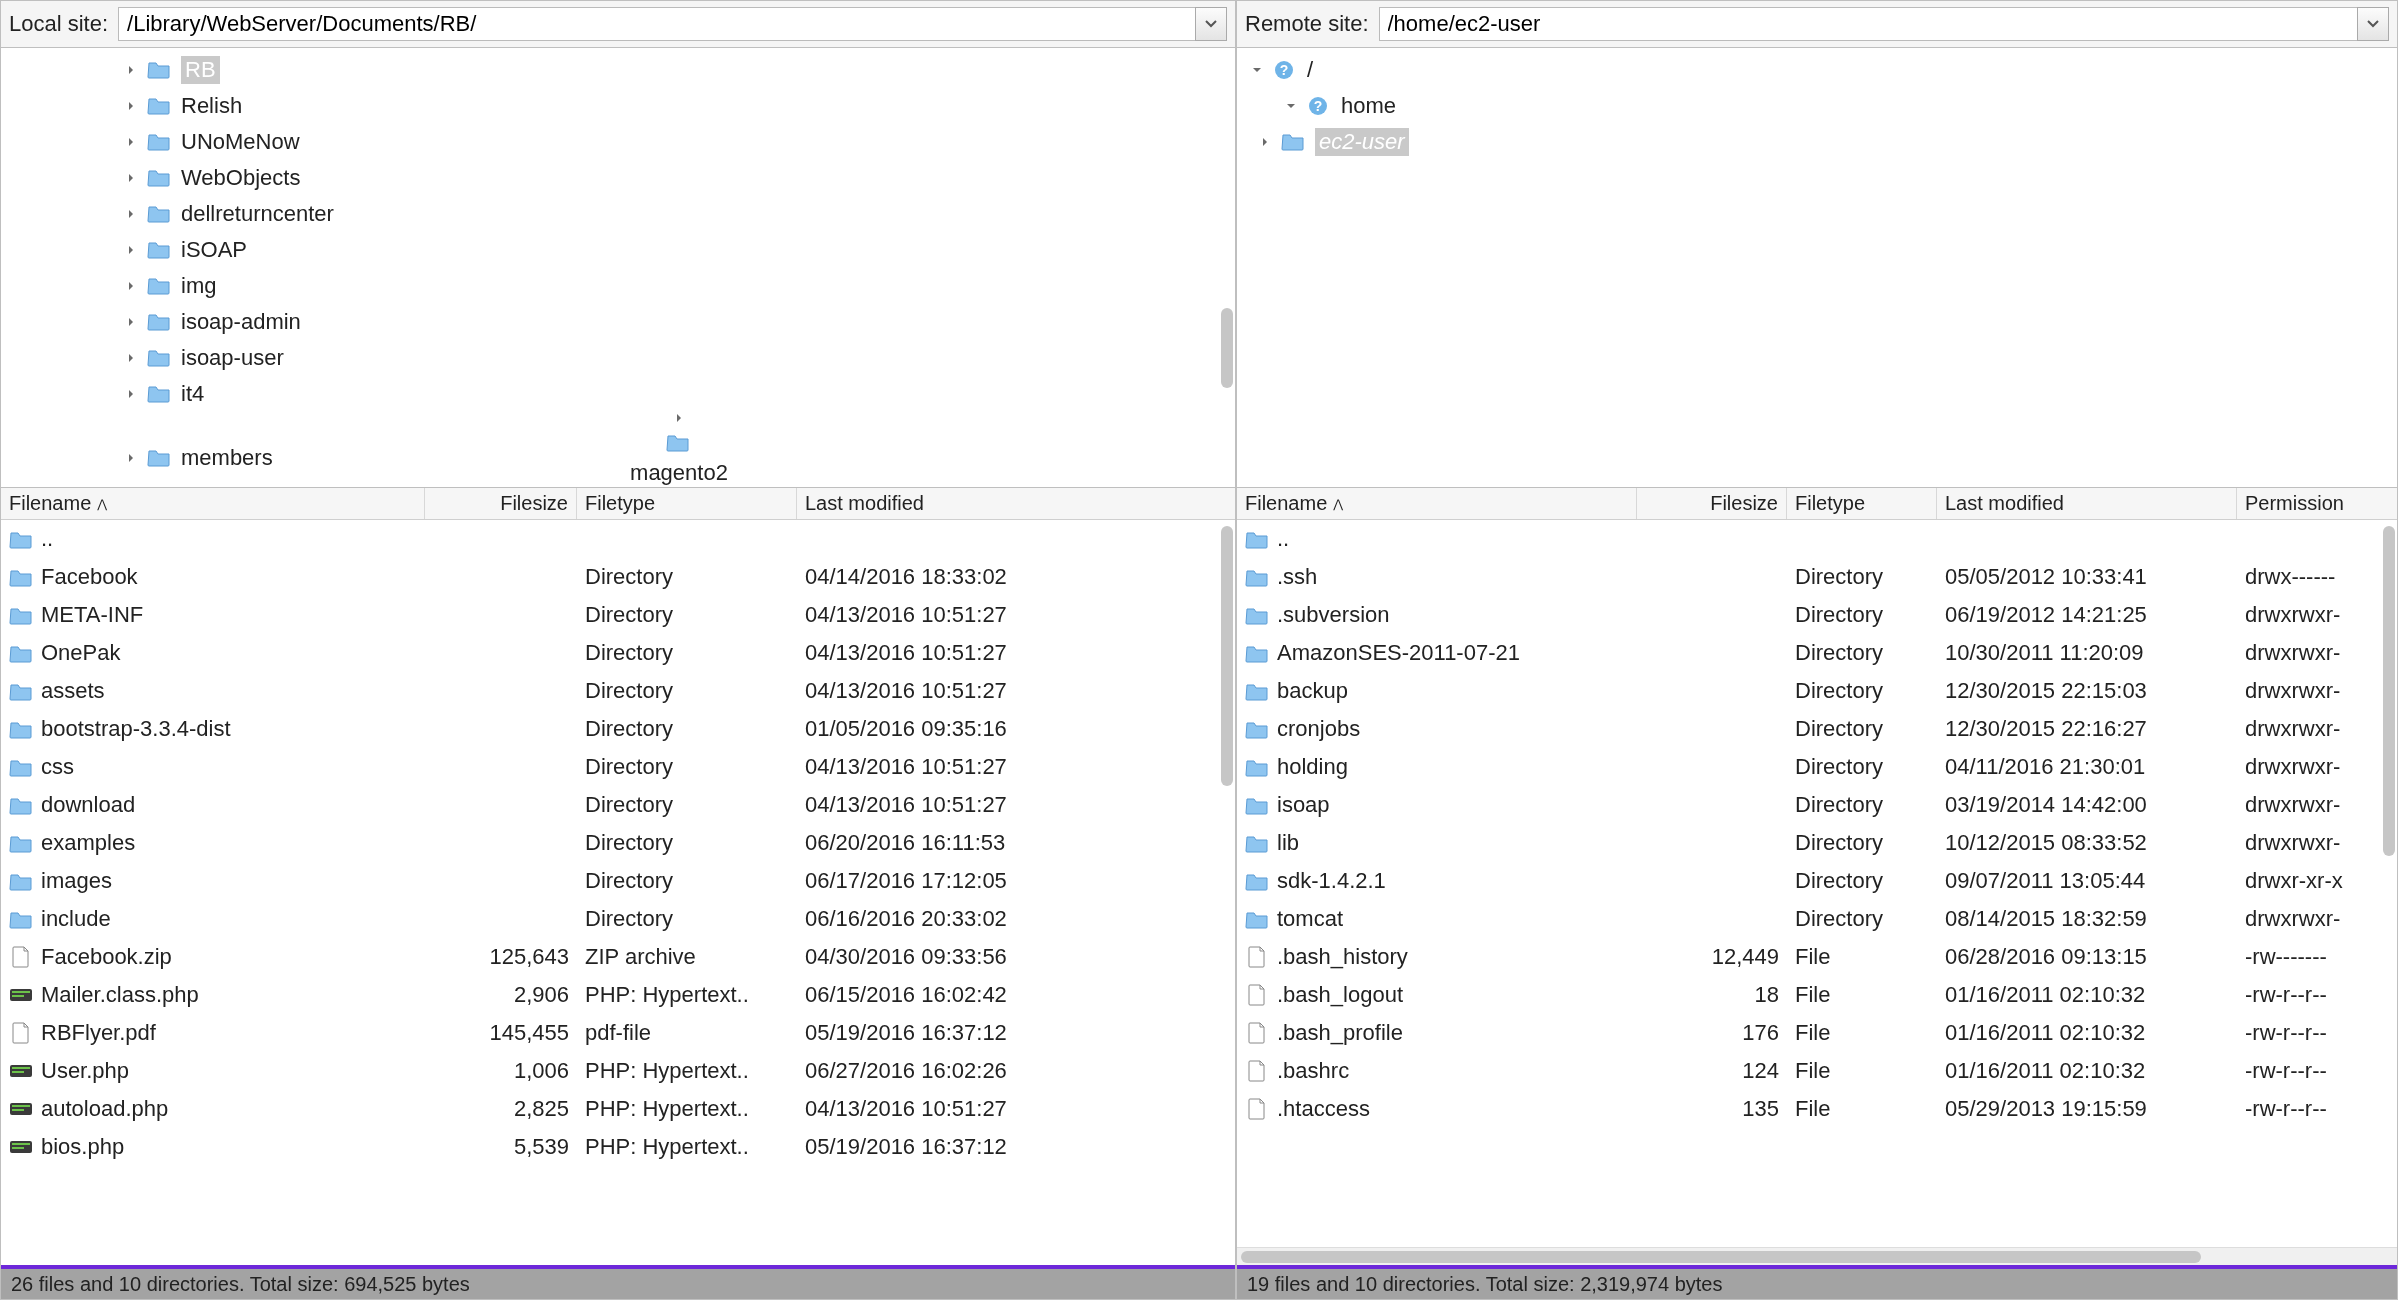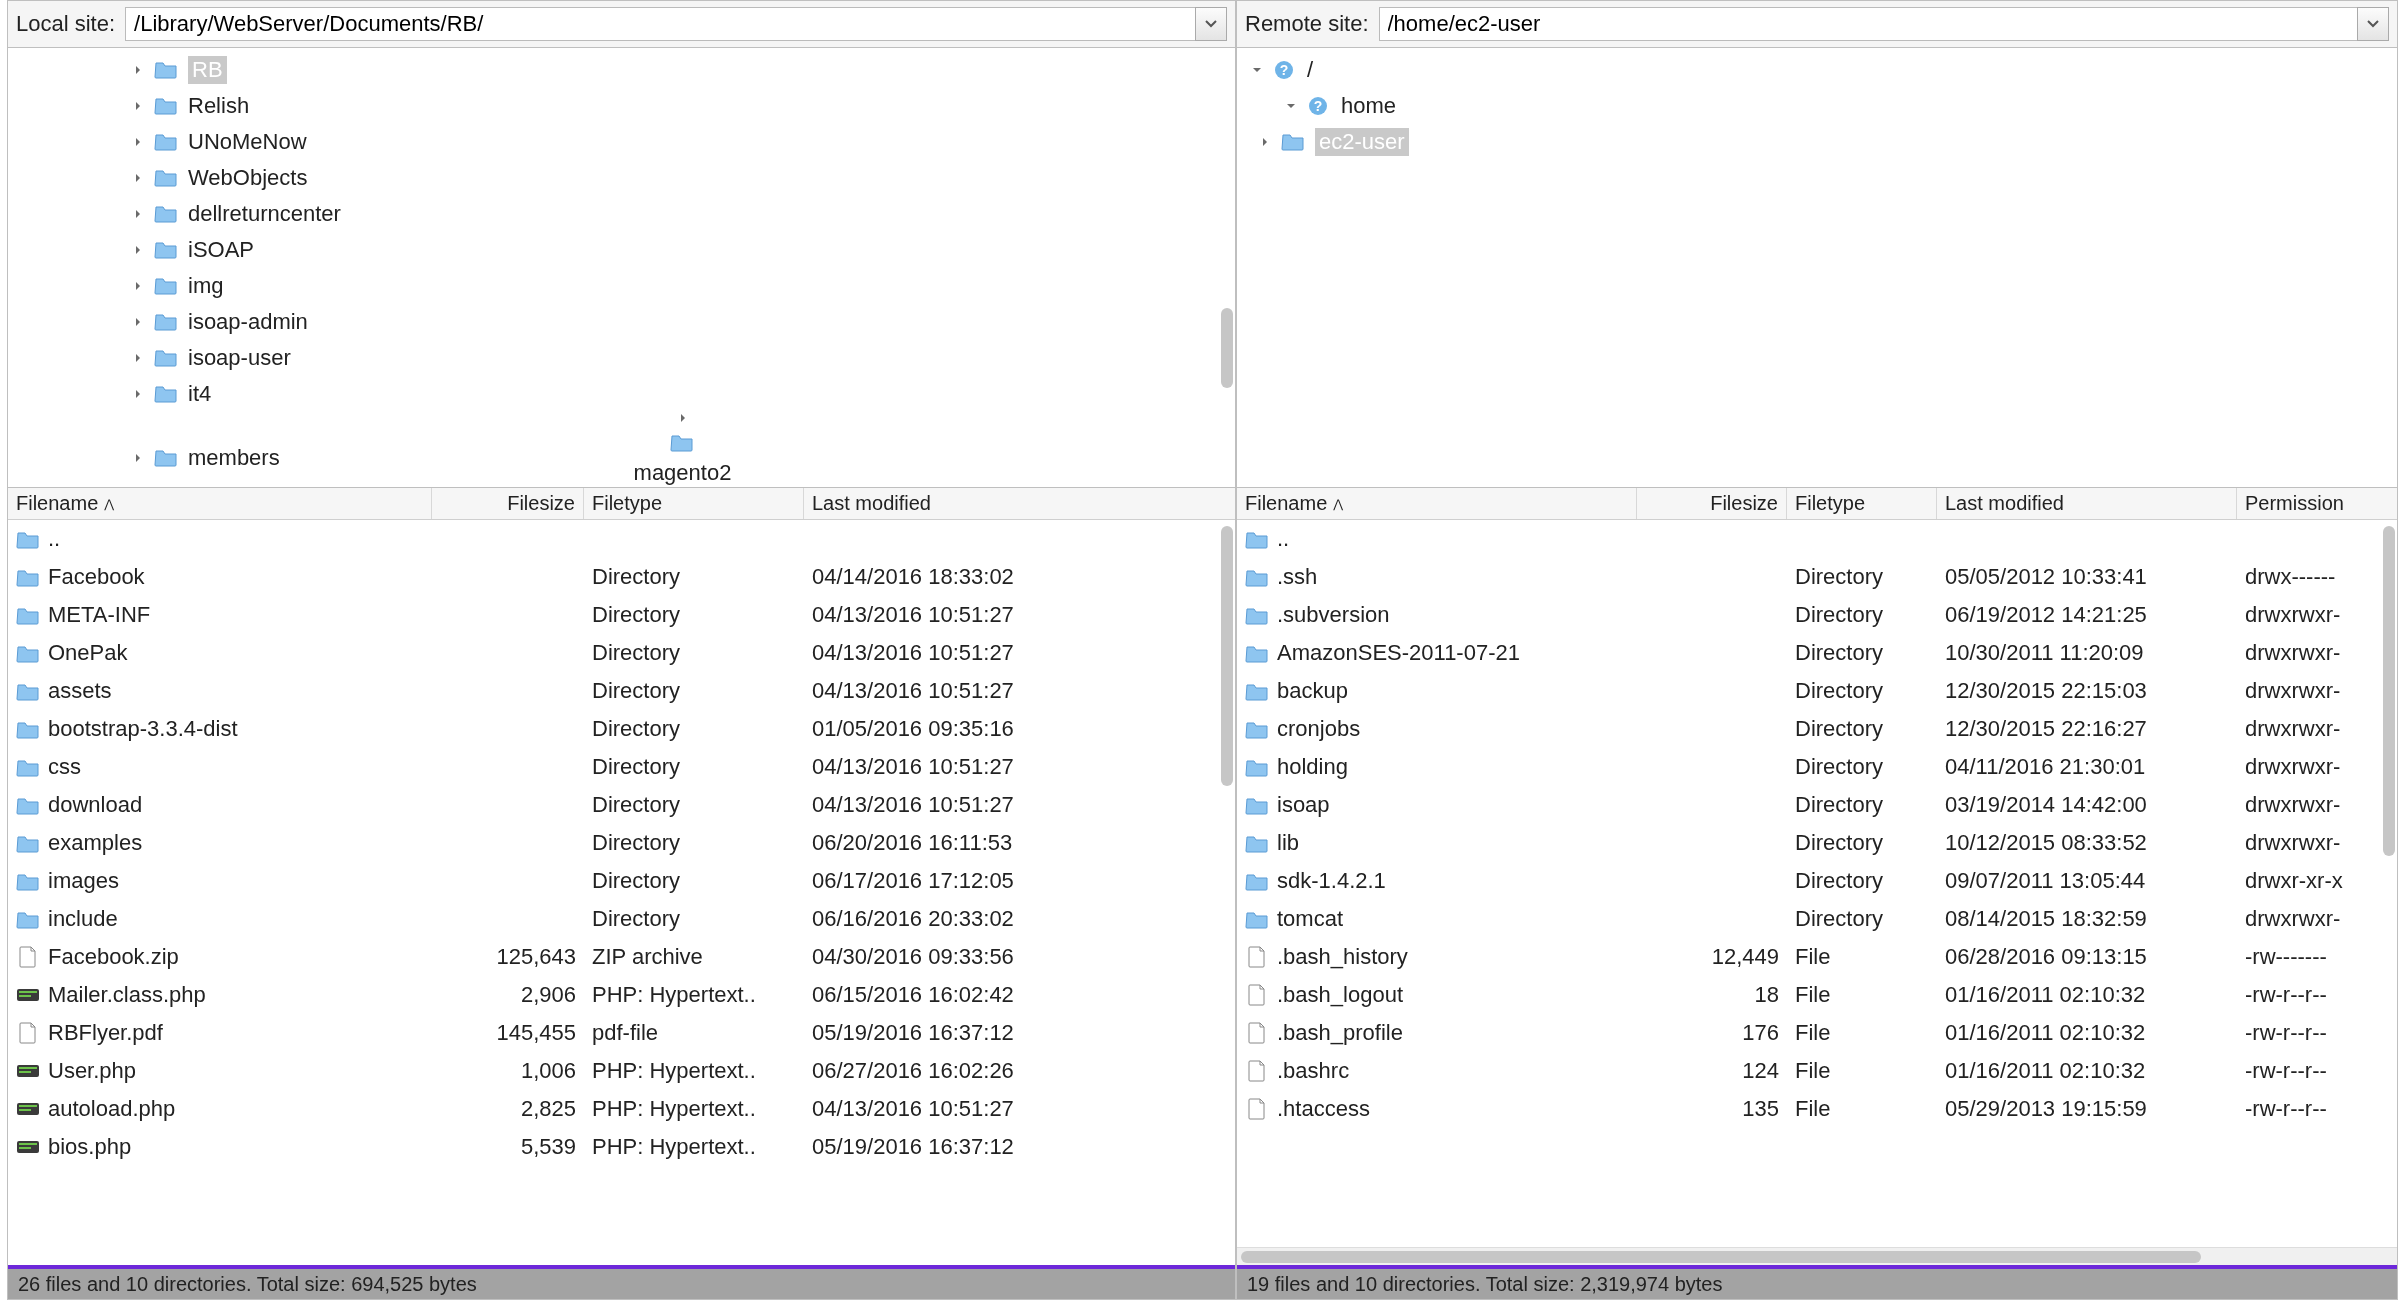--- a/index.html
+++ b/index.html
@@ -11,21 +11,21 @@
   width: 2398px;
   height: 1300px;
   display: flex;
 }
 .pane {
   display: flex;
   flex-direction: column;
   height: 100%;
   border: 1px solid #bfbfbf;
 }
-.pane-local { width: 1439px; margin-left: 7px; }
+.pane-local { width: 1439px; }
 .pane-remote { width: 1200px; margin-left: 0; }
 .path-bar {
   display: flex;
   align-items: center;
   padding: 6px 8px;
   border-bottom: 1px solid #bfbfbf;
   background: #f5f5f5;
   gap: 10px;
 }
 .path-label { white-space: nowrap; font-size: 22px; }
@@ -626,21 +626,21 @@
           </svg>
         </span>
         <span class="tree-icon">
           <svg width="22" height="22" viewBox="0 0 22 22">
             <circle cx="11" cy="11" r="9" fill="#6fb4e8"></circle>
             <text x="11" y="16" text-anchor="middle" font-size="14" fill="#fff" font-weight="bold">?</text>
           </svg>
         </span>
         <span class="tree-label">home</span>
       </div>
-      <div class="tree-row" style="">
+      <div class="tree-row" style=" font-style: italic;">
         <span class="tree-arrow">
           <svg width="12" height="12" viewBox="0 0 12 12">
             <path d="M4 2 L8 6 L4 10 Z" fill="#6a6a6a"></path>
           </svg>
         </span>
         <span class="tree-icon">
           <svg width="24" height="20" viewBox="0 0 24 20">
             <path d="M2 4 h7 l2 3 h11 v11 a1 1 0 0 1 -1 1 h-19 a1 1 0 0 1 -1 -1 z" fill="#8ec5f0" stroke="#5a9bd4"></path>
           </svg>
         </span>

